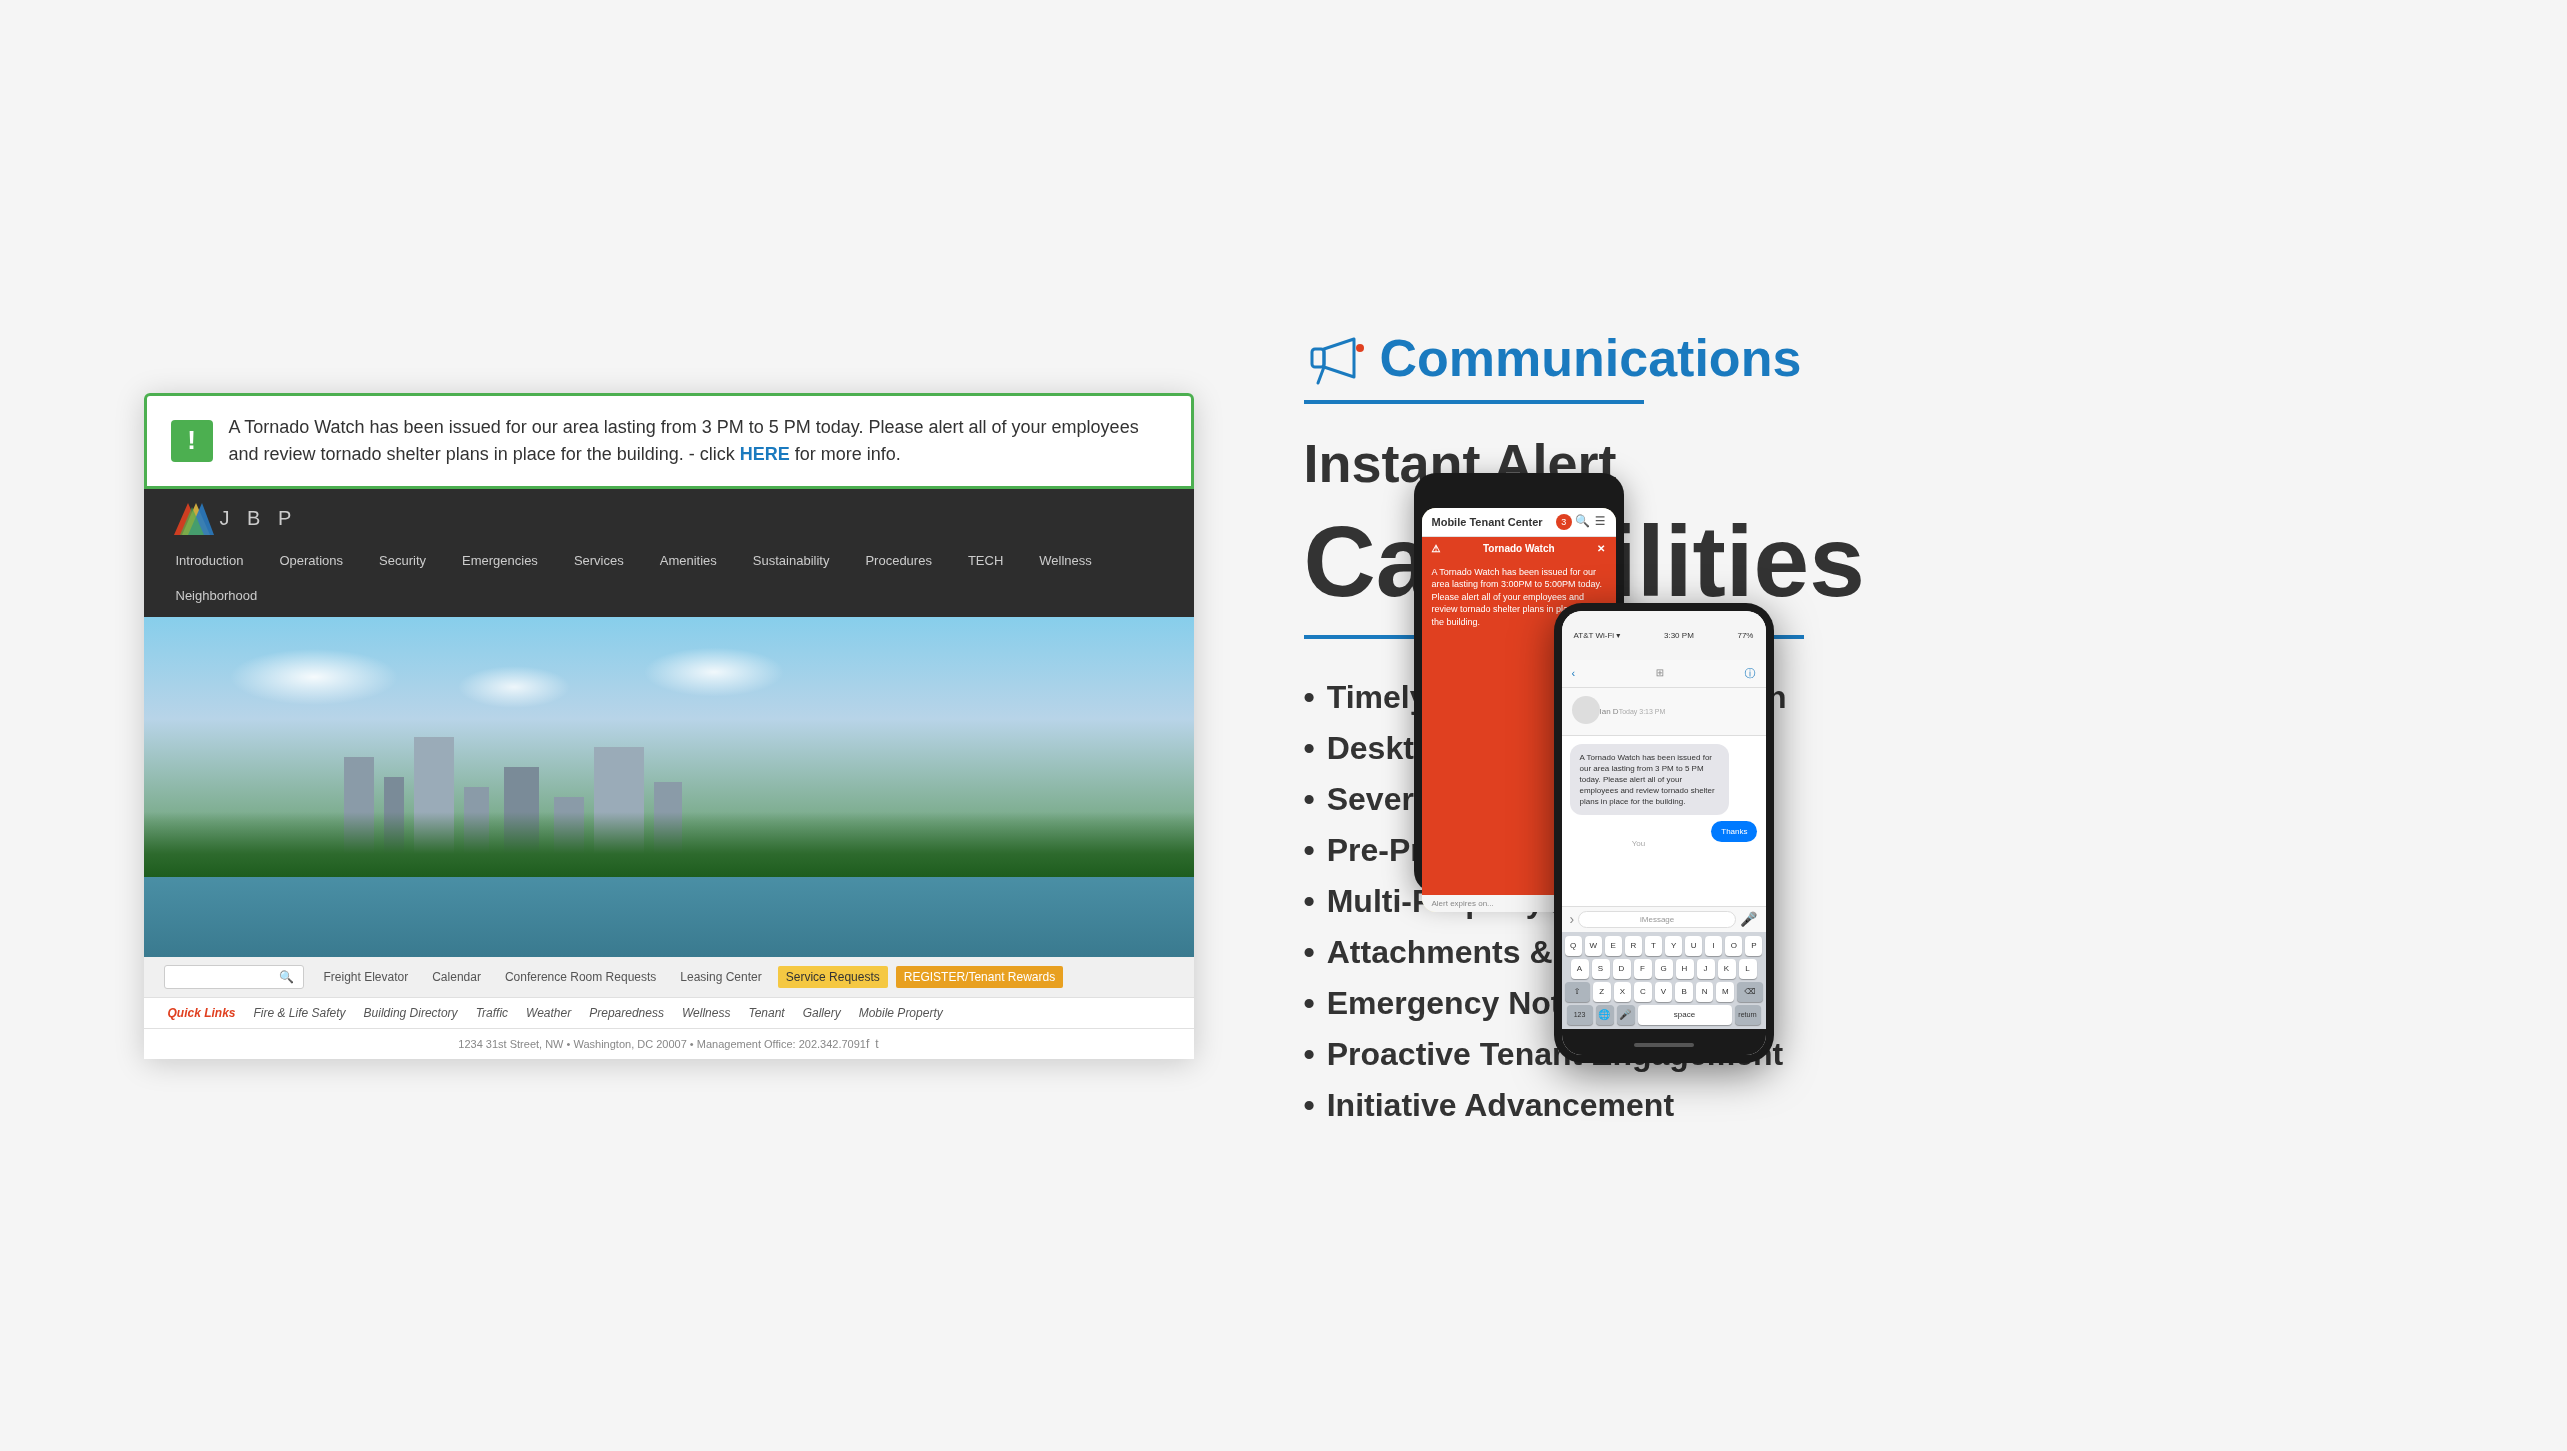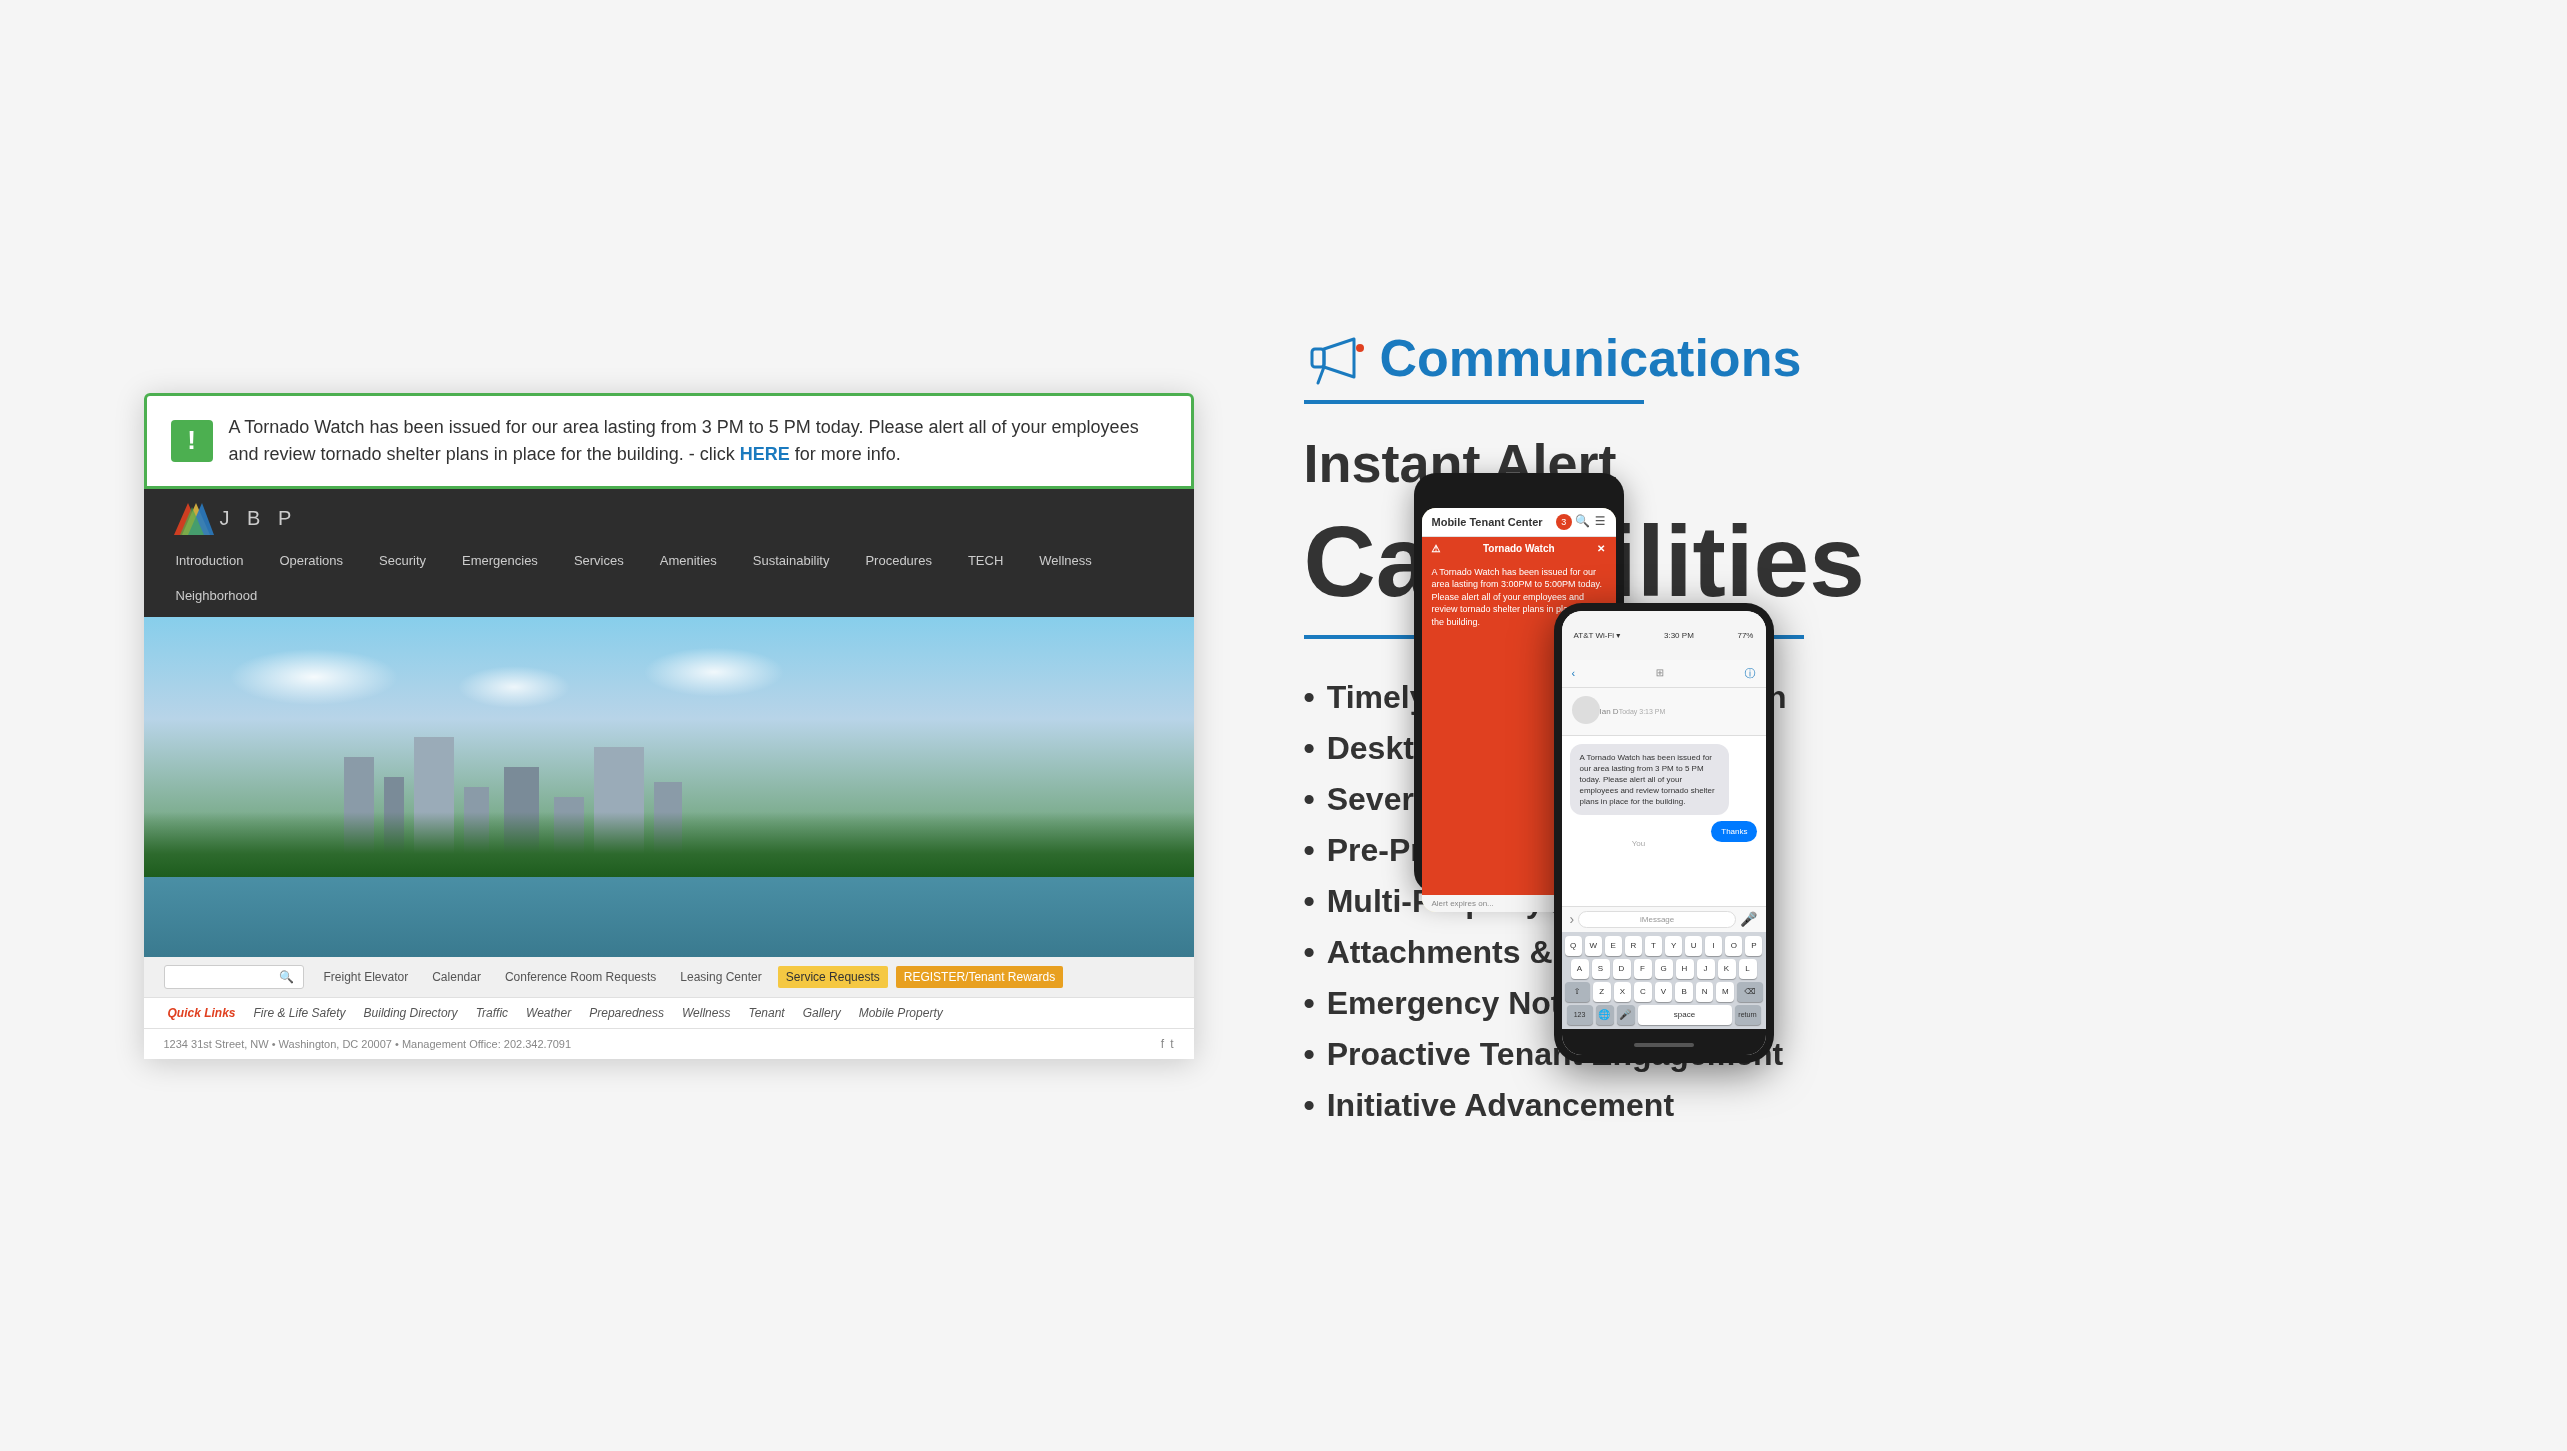--- a/index.html
+++ b/index.html
@@ -197,21 +197,21 @@
     }
     .quicklink-item.active { color: #e04020; font-weight: bold; }
 
     .site-footer-bar {
       background: #fff;
       border-top: 1px solid #e0e0e0;
       padding: 8px 20px;
       font-size: 11px;
       color: #888;
       display: flex;
-      justify-content: space-between;
+      justify-content: center;
       align-items: center;
     }
     .footer-icons {
       display: flex;
       gap: 6px;
     }
 
     
     .mobile-devices {
       position: absolute;

